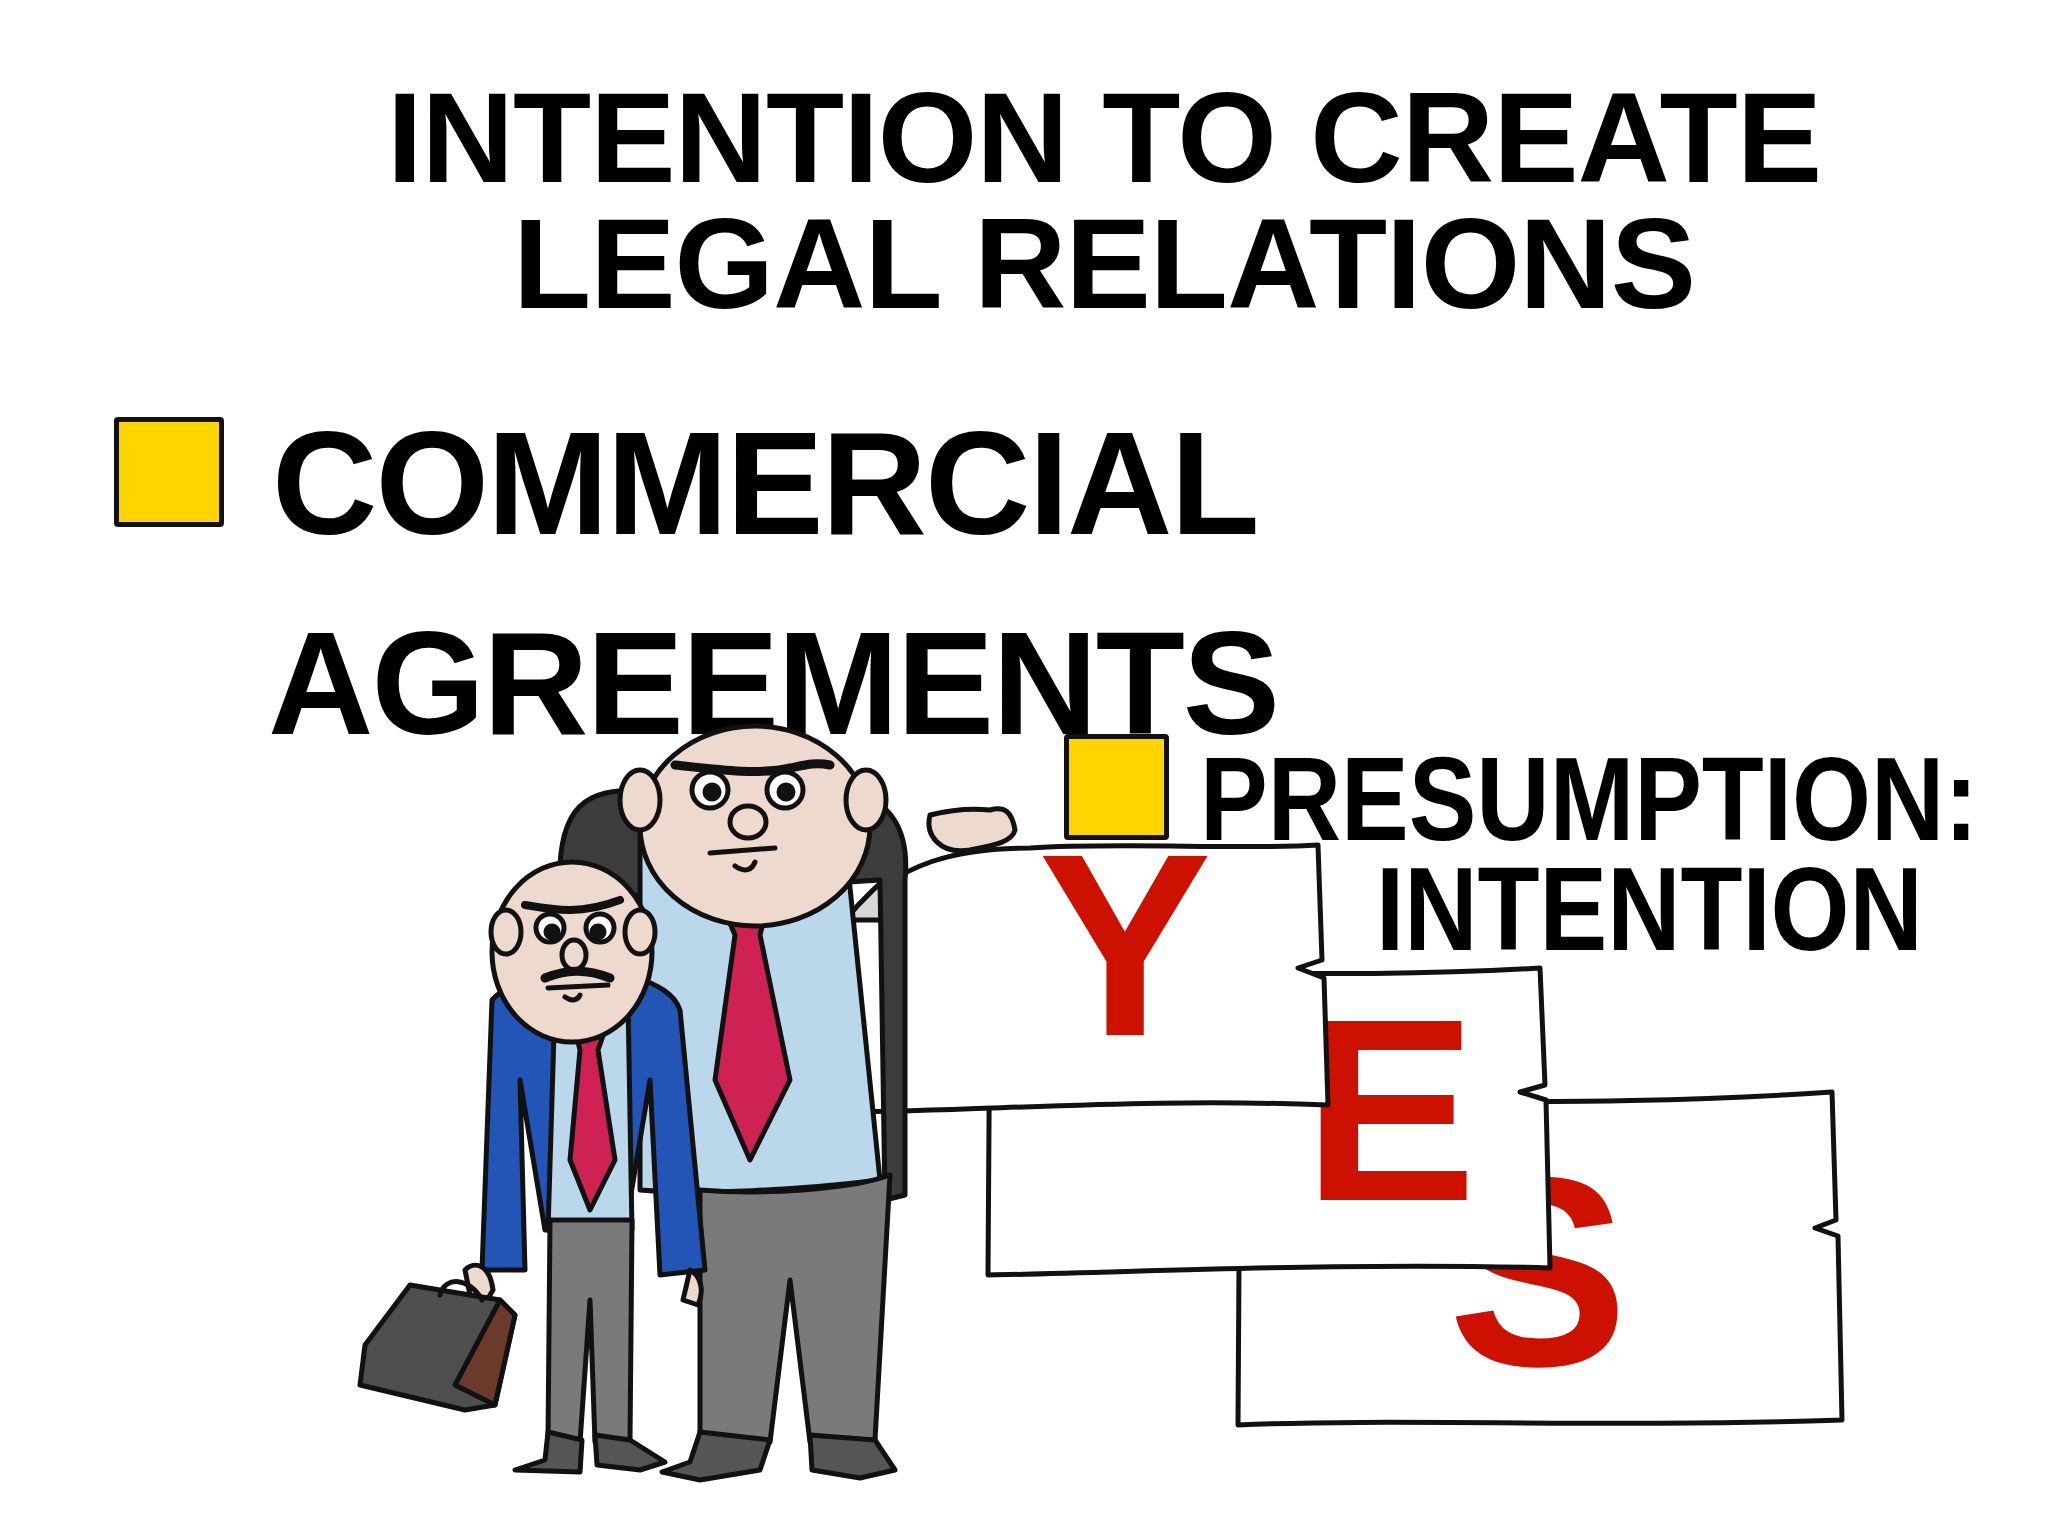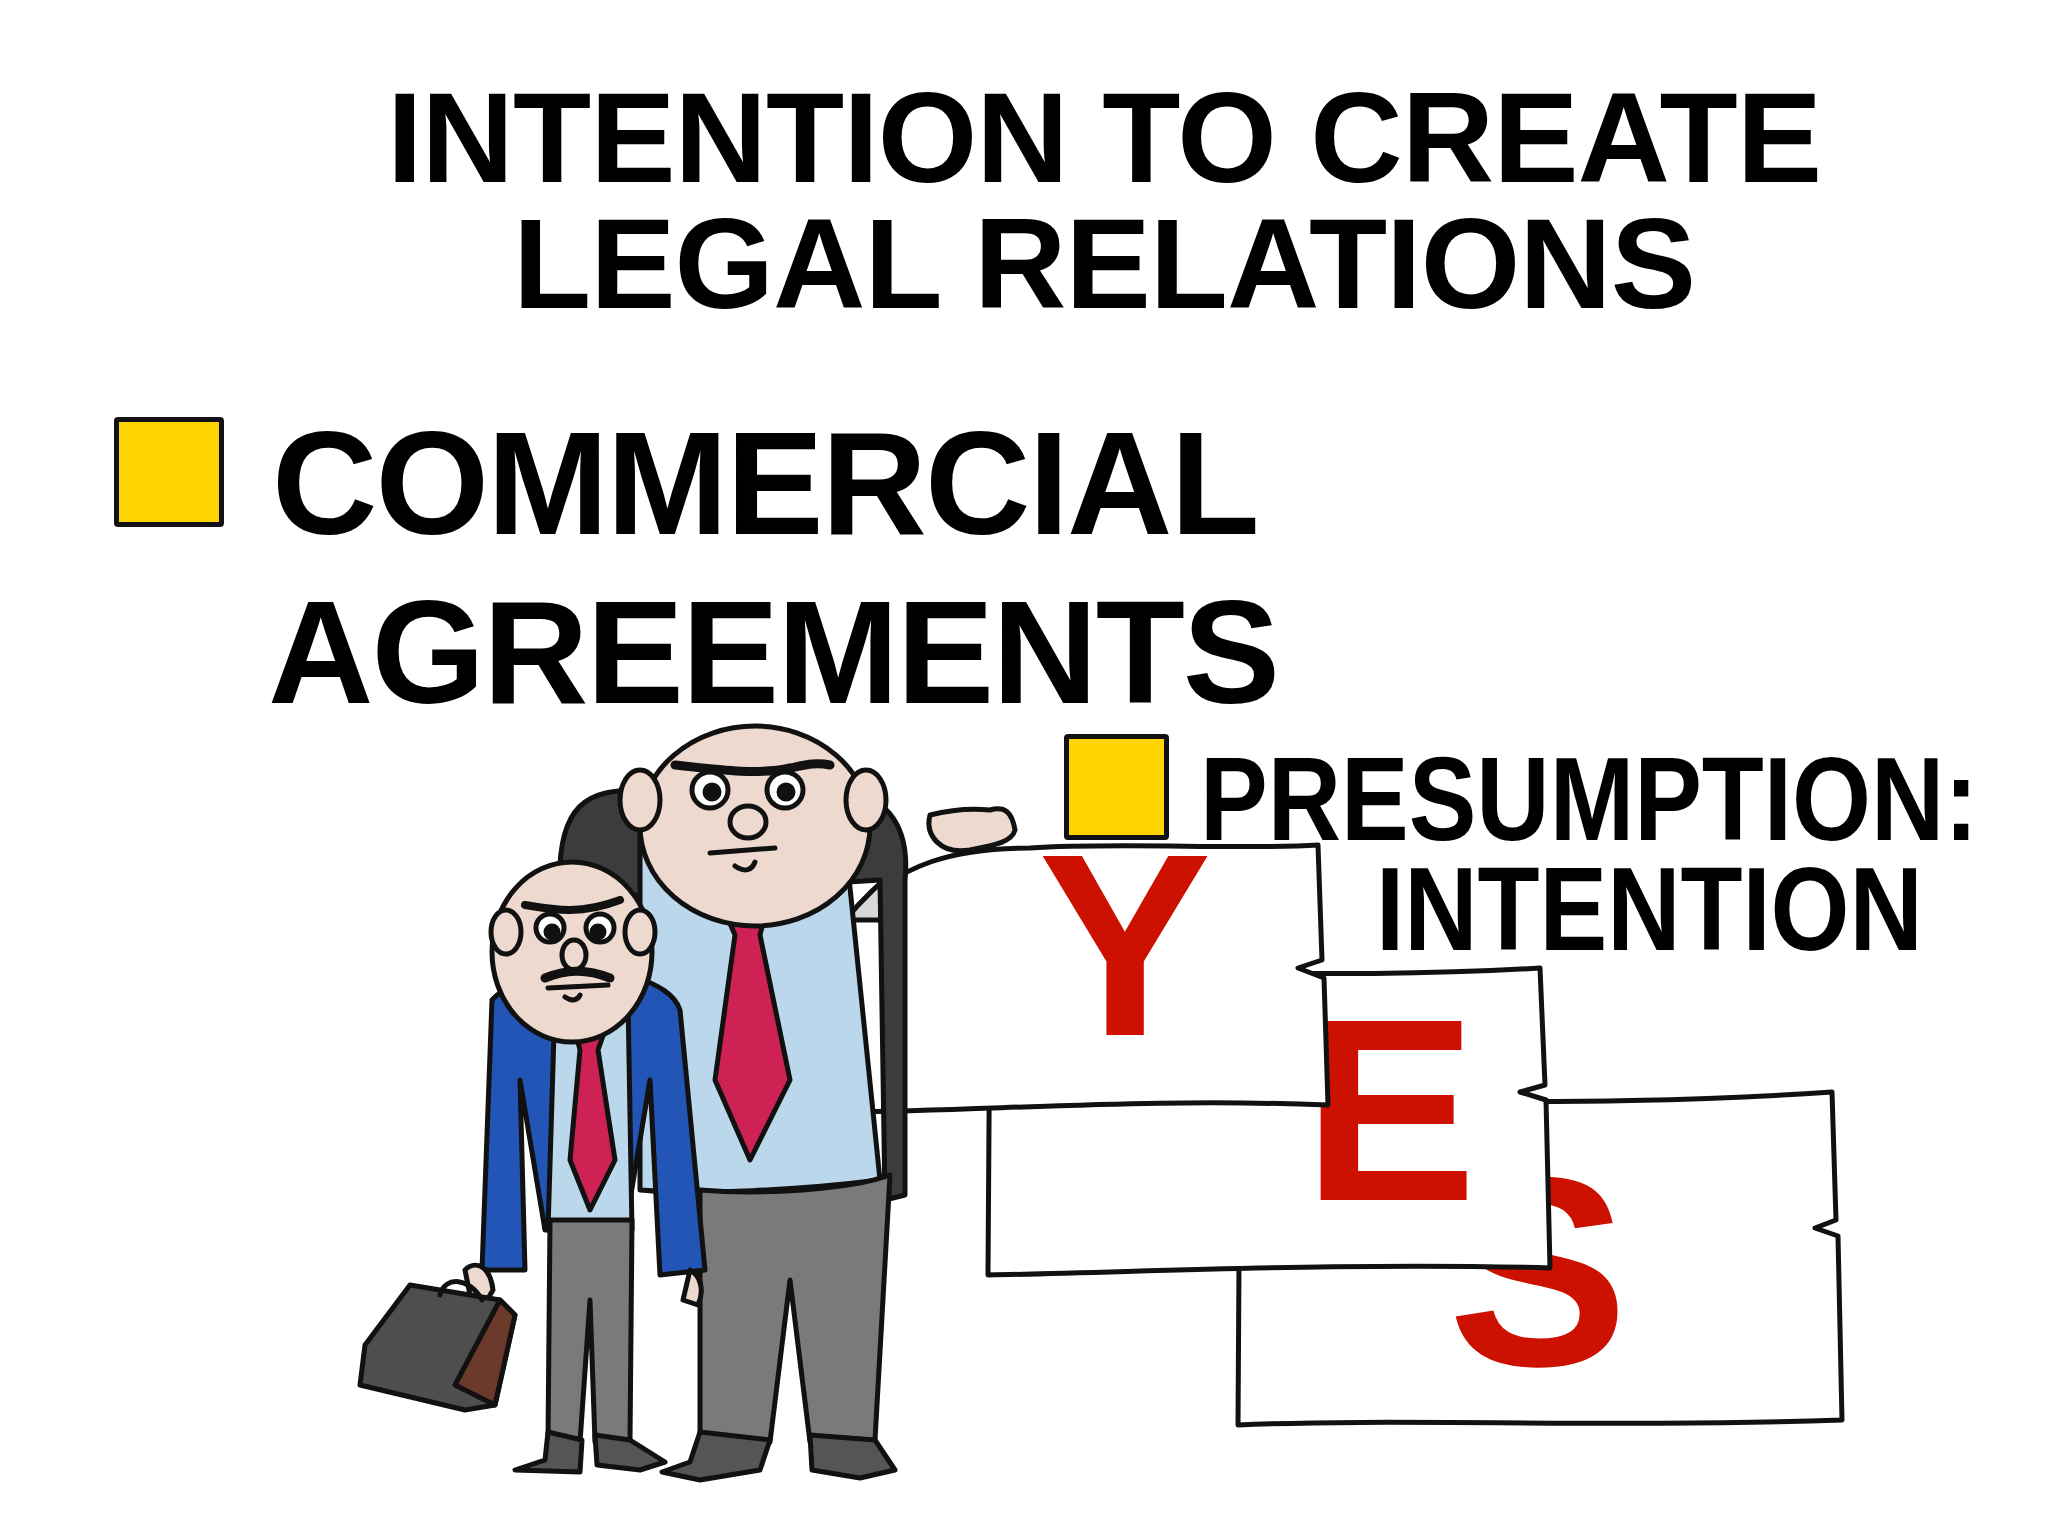--- a/index.html
+++ b/index.html
@@ -5,21 +5,21 @@
   html, body { margin:0; padding:0; background:#ffffff; }
   body { width:2048px; height:1536px; position:relative; overflow:hidden; font-family:"Liberation Sans", sans-serif; }
   .title { position:absolute; left:0; width:2048px; text-align:center; font-weight:bold; color:#000; font-size:128px; line-height:1; letter-spacing:-1px; }
   .t1 { top:74px; left:80px; }
   .t2 { top:200px; left:80px; }
   .bullet { position:absolute; background:#FFD400; border:5px solid #111; border-radius:4px; box-sizing:border-box; }
   .b1 { left:114px; top:417px; width:110px; height:110px; }
   .b2 { left:1064px; top:734px; width:105px; height:106px; }
   .h1 { position:absolute; font-weight:bold; color:#000; font-size:146px; line-height:1; letter-spacing:-2px; }
   .c1 { left:272px; top:411px; }
-  .c2 { left:268px; top:580px; }
+  .c2 { left:268px; top:611px; }
   .h2 { position:absolute; font-weight:bold; color:#000; font-size:118px; line-height:1; transform:scaleX(0.86); transform-origin:left top; }
   .p1 { left:1200px; top:740px; }
   .p2 { left:1376px; top:850px; }
   svg.art { position:absolute; left:0; top:0; }
   .letter { font-family:"Liberation Sans", sans-serif; font-weight:bold; fill:#CC1100; }
 </style>
 </head>
 <body>
 
 <div class="title t1">INTENTION TO CREATE</div>

